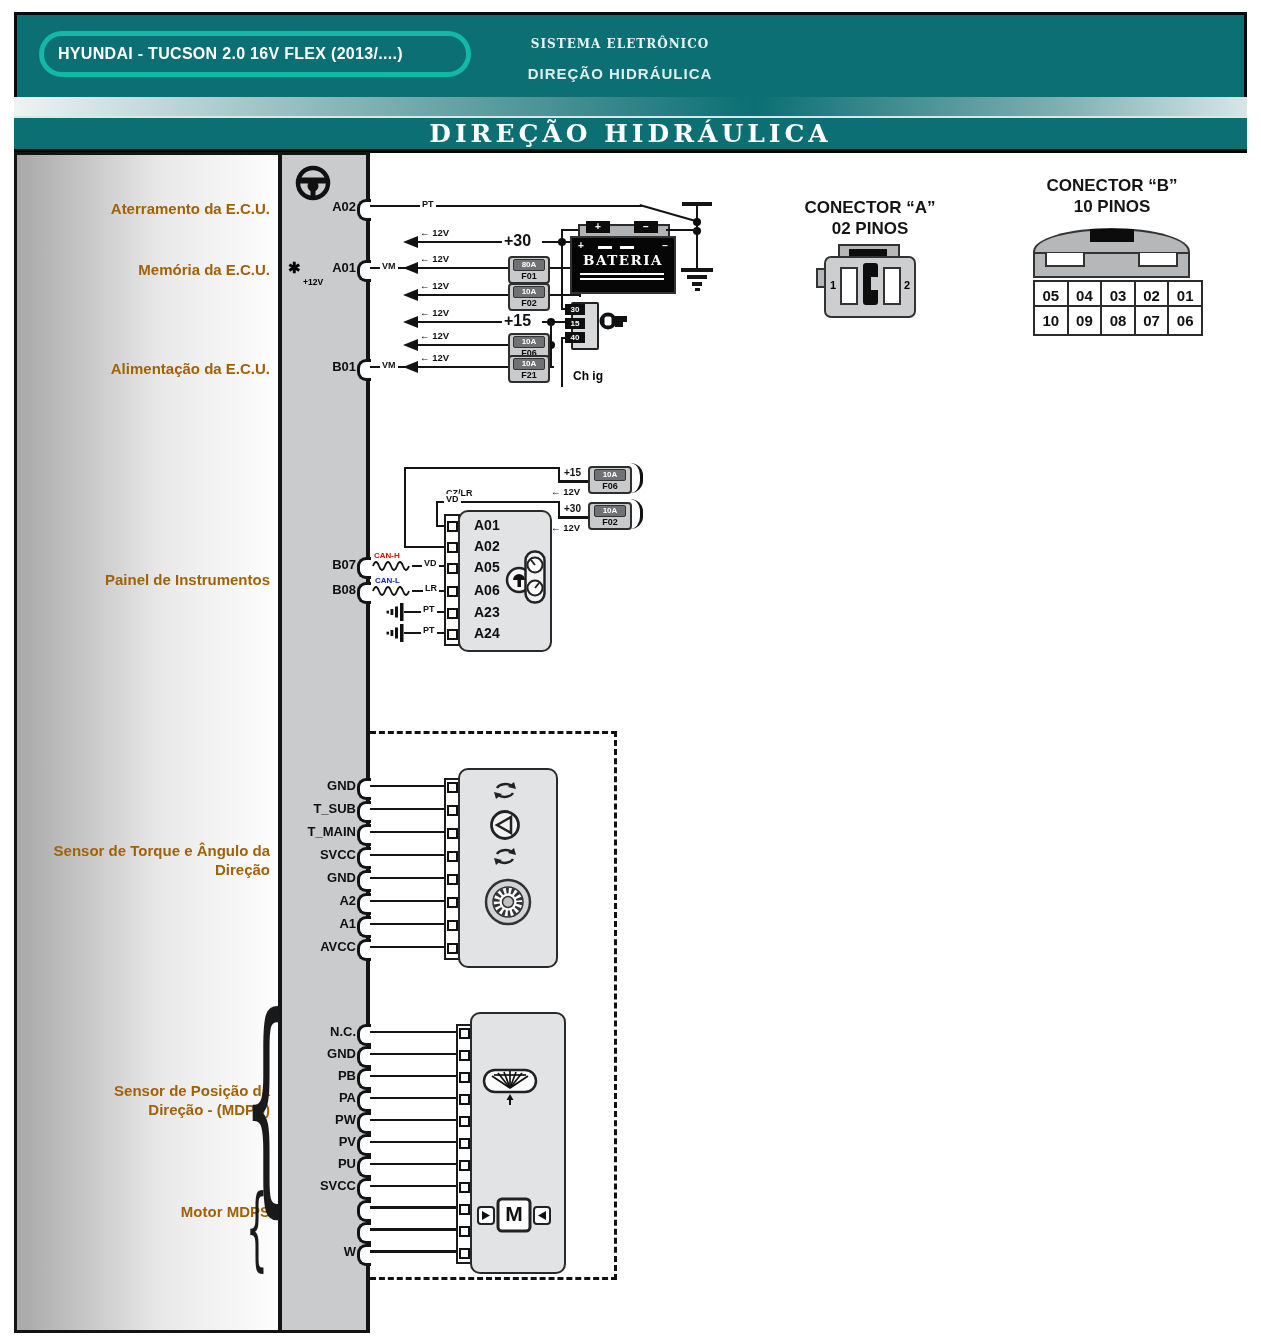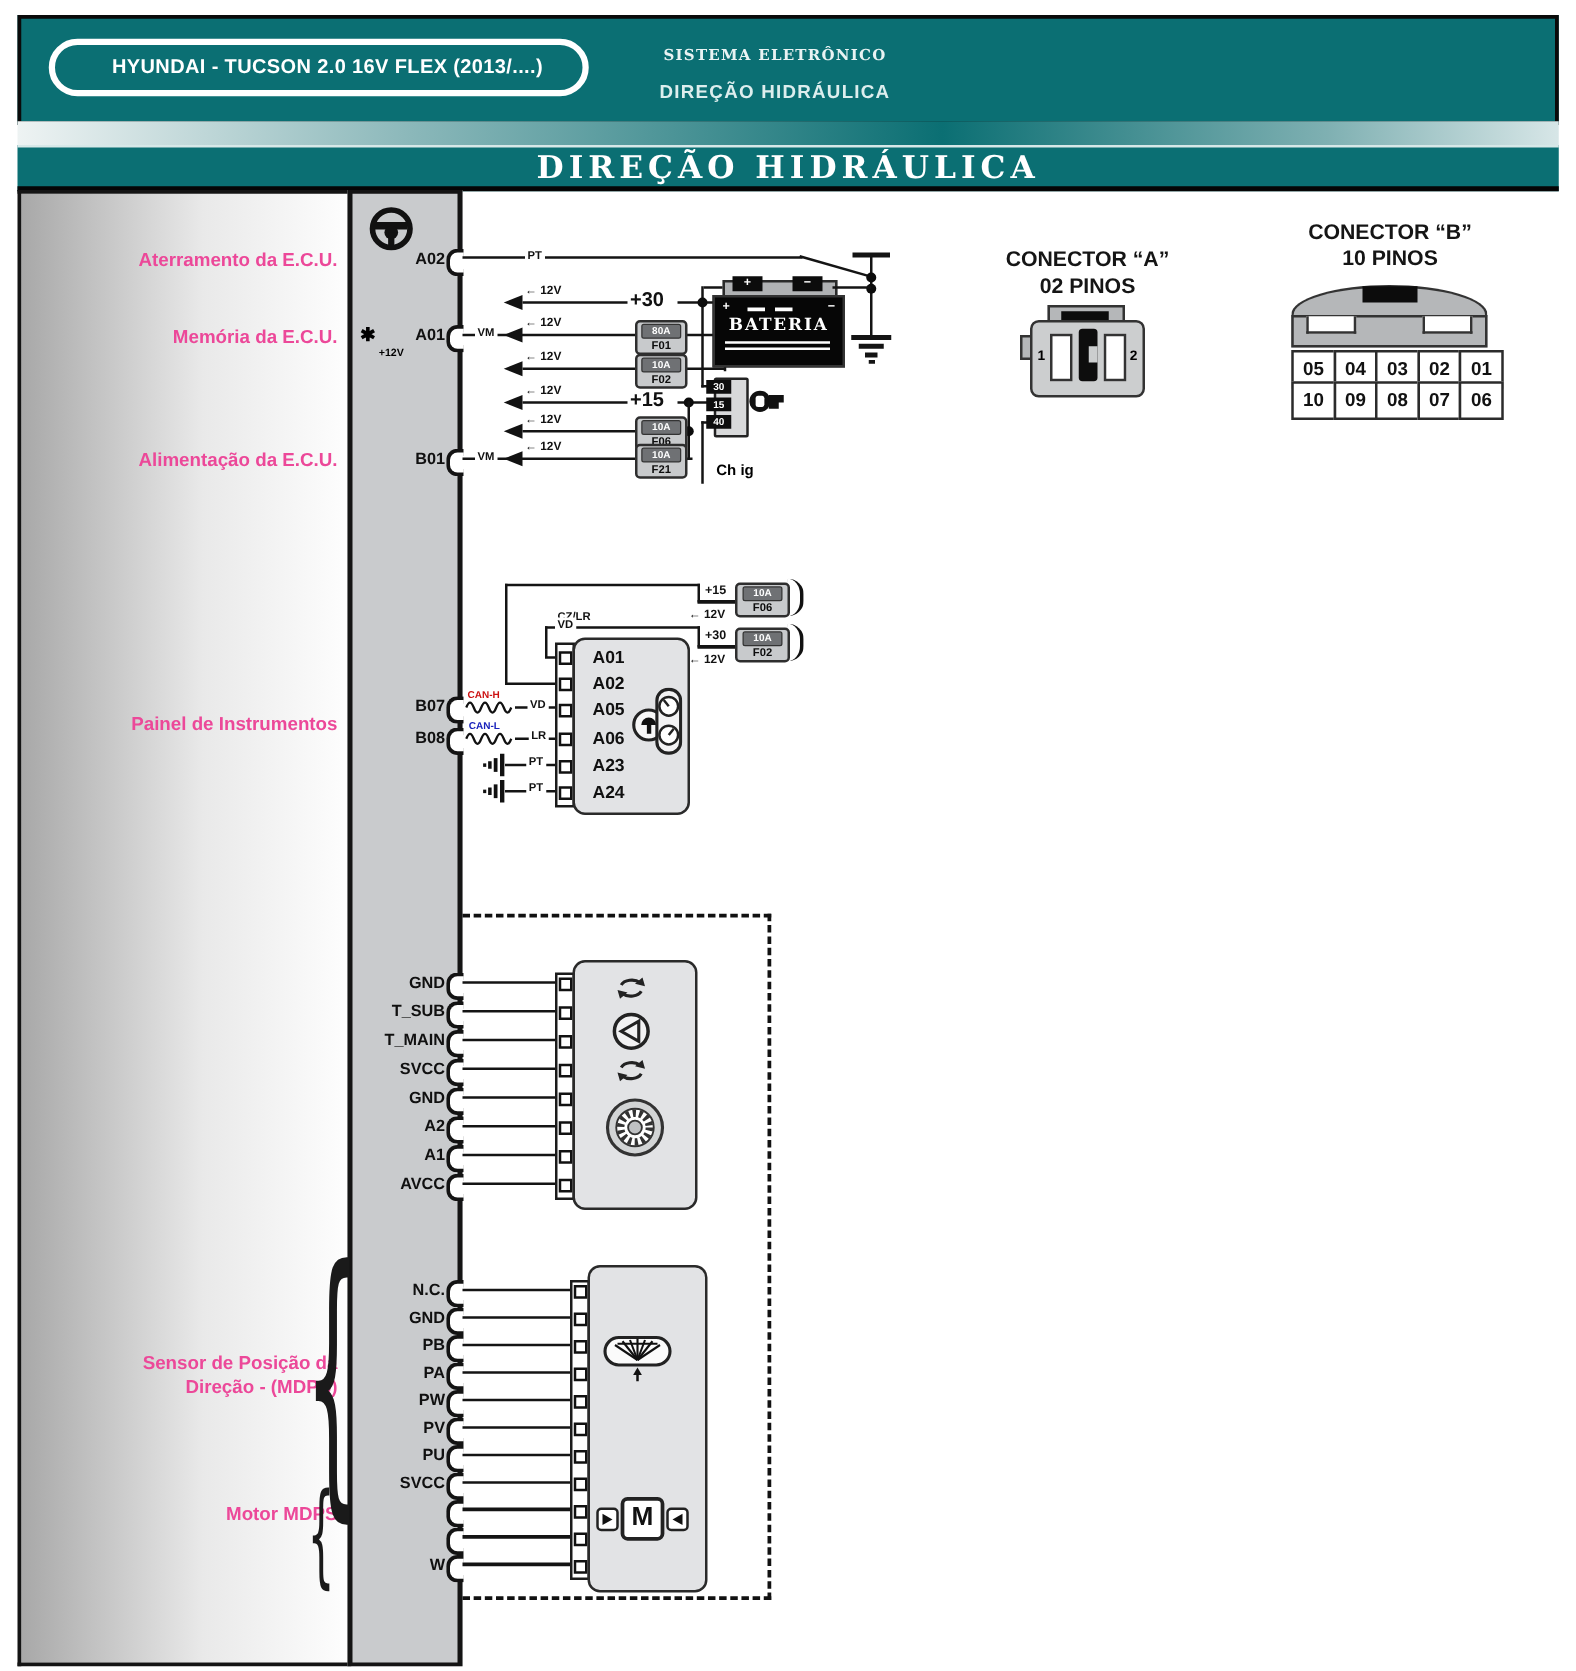--- a/index.html
+++ b/index.html
@@ -1,39 +1,39 @@
 <!DOCTYPE html>
 <html><head>
 <meta charset="utf-8">
 <style>
   html,body{margin:0;padding:0;background:#fff;}
   #canvas{position:relative;width:1261px;height:1337px;background:#fff;font-family:"Liberation Sans",sans-serif;overflow:hidden;}
   
   .hdr{position:absolute;left:14px;top:12px;width:1227px;height:82px;background:#0b6f73;border:3px solid #0a0a0a;}
-  .badge{position:absolute;left:22px;top:16px;width:408px;height:36px;border:5px solid #ffffff;border-radius:24px;color:#fff;font:bold 16px/36px "Liberation Sans",sans-serif;padding-left:14px;letter-spacing:.3px;text-align:center;}
+  .badge{position:absolute;left:22px;top:16px;width:408px;height:36px;border:5px solid #14b8a6;border-radius:24px;color:#fff;font:bold 16px/36px "Liberation Sans",sans-serif;padding-left:14px;letter-spacing:.3px;}
   .sysl{position:absolute;left:443px;top:22px;width:320px;text-align:center;color:#e9f3f3;font:bold 12px "DejaVu Serif",serif;letter-spacing:1px;}
   .sysn{position:absolute;left:443px;top:50px;width:320px;text-align:center;color:#ddeeee;font:bold 15px "Liberation Sans",sans-serif;letter-spacing:1px;}
   .band{position:absolute;left:14px;top:97px;width:1233px;height:19px;background:linear-gradient(90deg,#eef3f3 0%,#8db9bb 25%,#0b6f73 60%,#7fb0b2 85%,#d7e6e7 100%);}
   .tbar{position:absolute;left:14px;top:116px;width:1233px;height:31px;background:#0b6f73;border-top:2px solid #d7e8e8;border-bottom:4px solid #050505;color:#fff;text-align:center;font:bold 25px/31px "DejaVu Serif",serif;letter-spacing:4px;}
   
   .lpanel{position:absolute;left:14px;top:152px;width:264px;height:1175px;background:linear-gradient(90deg,#a8a8a8 0%,#e9e9e9 55%,#fefefe 100%);border:3px solid #141414;border-right:none;}
   .ecubar{position:absolute;left:278px;top:152px;width:84px;height:1175px;background:#c9cbcd;border:3px solid #141414;border-left-width:4px;border-right-width:4px;}
   
   .w{position:absolute;background:#141414;height:2px;}
   .wv{position:absolute;background:#141414;width:2px;}
   .dot{position:absolute;width:8px;height:8px;border-radius:50%;background:#0c0c0c;}
   .arrL{position:absolute;width:0;height:0;border-top:6px solid transparent;border-bottom:6px solid transparent;border-right:15px solid #121212;}
   .v12{position:absolute;font:bold 9.5px "Liberation Sans",sans-serif;color:#111;white-space:nowrap;}
   .wlabel{position:absolute;font:bold 9px "Liberation Sans",sans-serif;color:#111;background:#fff;padding:0 2px;white-space:nowrap;}
   .rail{position:absolute;font:bold 16px "Liberation Sans",sans-serif;color:#111;}
   .railsm{position:absolute;font:bold 10px "Liberation Sans",sans-serif;color:#111;}
   
   .pin{position:absolute;right:905px;font:bold 13px/16px "Liberation Sans",sans-serif;color:#101010;text-align:right;white-space:nowrap;}
   .notch{position:absolute;left:357px;width:11px;height:16px;background:#fff;border:3px solid #131313;border-right:none;border-radius:9px 0 0 9px;}
-  .llabel{position:absolute;right:991px;font:bold 15px/19px "Liberation Sans",sans-serif;color:#ec4899;text-align:right;white-space:nowrap;}
+  .llabel{position:absolute;right:991px;font:bold 15px/19px "Liberation Sans",sans-serif;color:#a16207;text-align:right;white-space:nowrap;}
   .llabel.wrap{white-space:normal;}
   .brace{position:absolute;color:#1a1a1a;font-family:"DejaVu Sans",sans-serif;transform-origin:left center;}
   
   .block{position:absolute;background:#e2e3e5;border:2.5px solid #2a2a2a;border-radius:10px;}
   .strip{position:absolute;width:12px;background:#fff;border:2px solid #1b1b1b;}
   .psq{position:absolute;width:7px;height:7px;background:#fff;border:2px solid #111;}
   .bpin{position:absolute;font:bold 14px "Liberation Sans",sans-serif;color:#101010;}
   .dash{position:absolute;border:3px dashed #111;border-left:none;}
   
   .fuse{position:absolute;width:38px;height:24px;background:#c8cacc;border:2px solid #2e2e2e;border-radius:4px;text-align:center;z-index:4;}
@@ -73,20 +73,21 @@
     <circle cx="19" cy="19" r="15" fill="none" stroke="#111" stroke-width="4.5"></circle>
     <path d="M6 16.5 h26" stroke="#111" stroke-width="6"></path>
     <circle cx="19" cy="22" r="5.5" fill="#111"></circle>
     <path d="M19 22 v10" stroke="#111" stroke-width="5"></path>
   </svg>
 
   <div class="llabel" style="top:199px">Aterramento da E.C.U.</div>
   <div class="llabel" style="top:260px">Memória da E.C.U.</div>
   <div class="llabel" style="top:359px">Alimentação da E.C.U.</div>
   <div class="llabel" style="top:570px">Painel de Instrumentos</div>
+  <div class="llabel wrap" style="top:841px;width:228px">Sensor de Torque e Ângulo da Direção</div>
   <div class="llabel wrap" style="top:1081px;width:175px">Sensor de Posição da Direção - (MDPS)</div>
   <div class="llabel" style="top:1202px">Motor MDPS</div>
   <div class="brace" style="left:244px;top:1014px;font-size:232px;line-height:176px;transform:scaleX(.3)">{</div>
   <div class="brace" style="left:246px;top:1194px;font-size:90px;line-height:68px;transform:scaleX(.38)">{</div>
 
   <div class="pin" style="top:199px">A02</div>
     <div class="notch" style="top:199px"></div>
   <div class="pin" style="top:260px">A01</div>
     <div class="notch" style="top:260px"></div>
   <span style="position:absolute;left:288px;top:259px;font-weight:bold;font-size:15px">✱</span>

